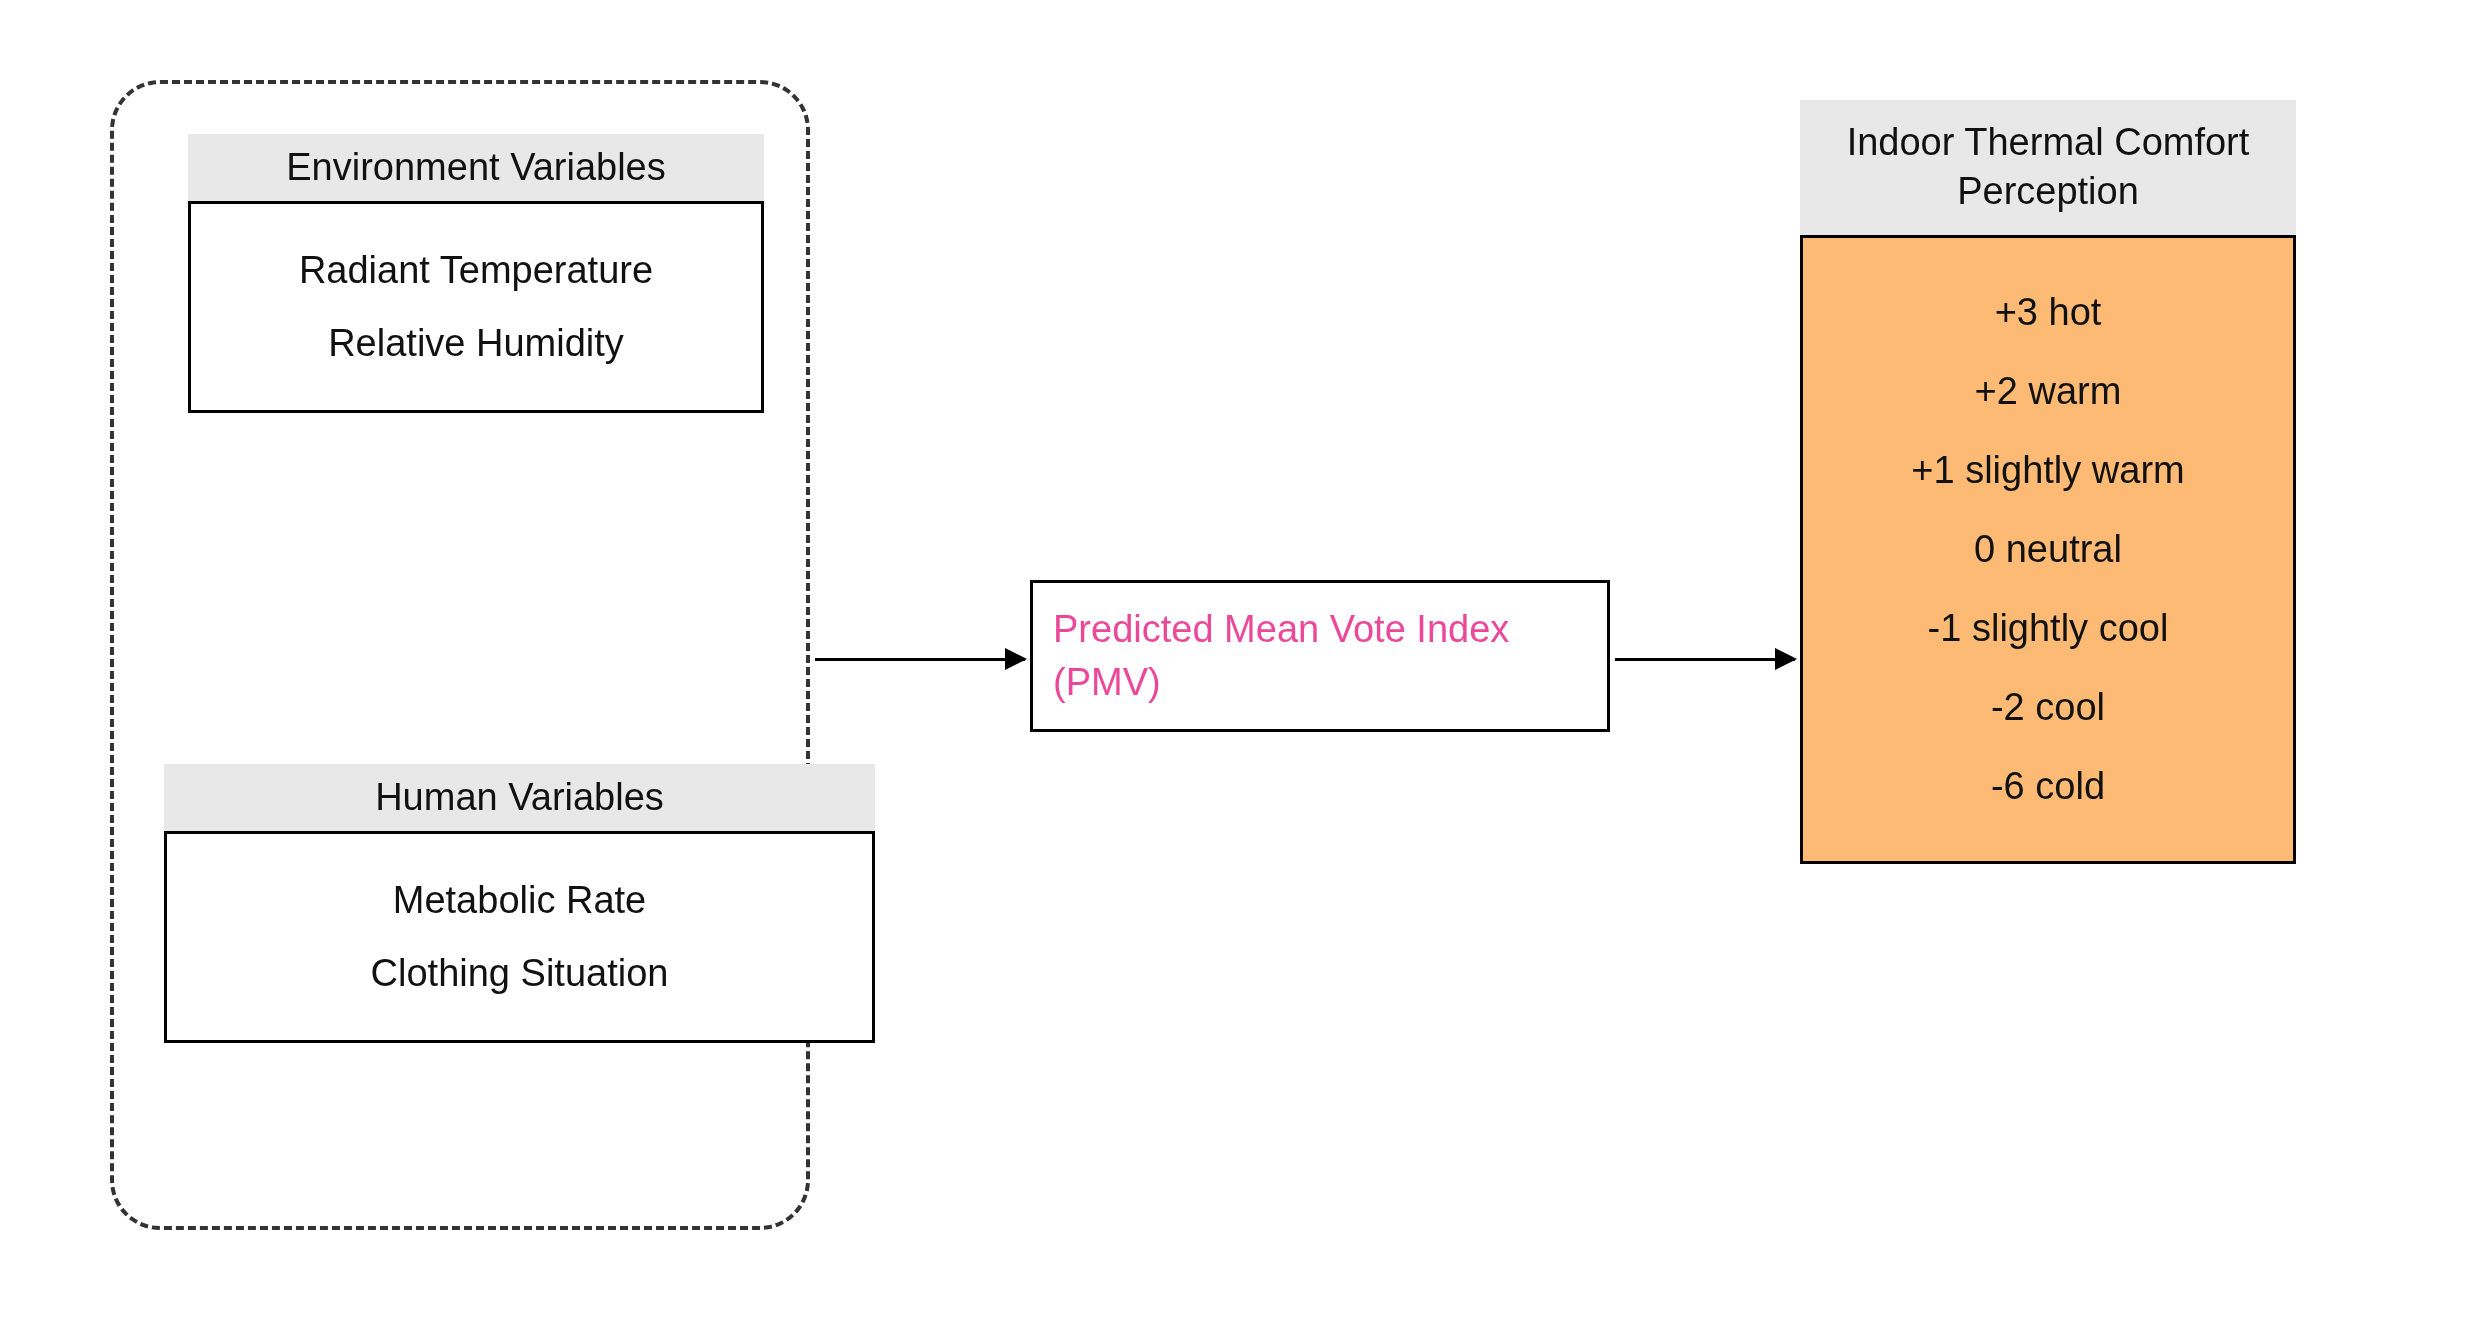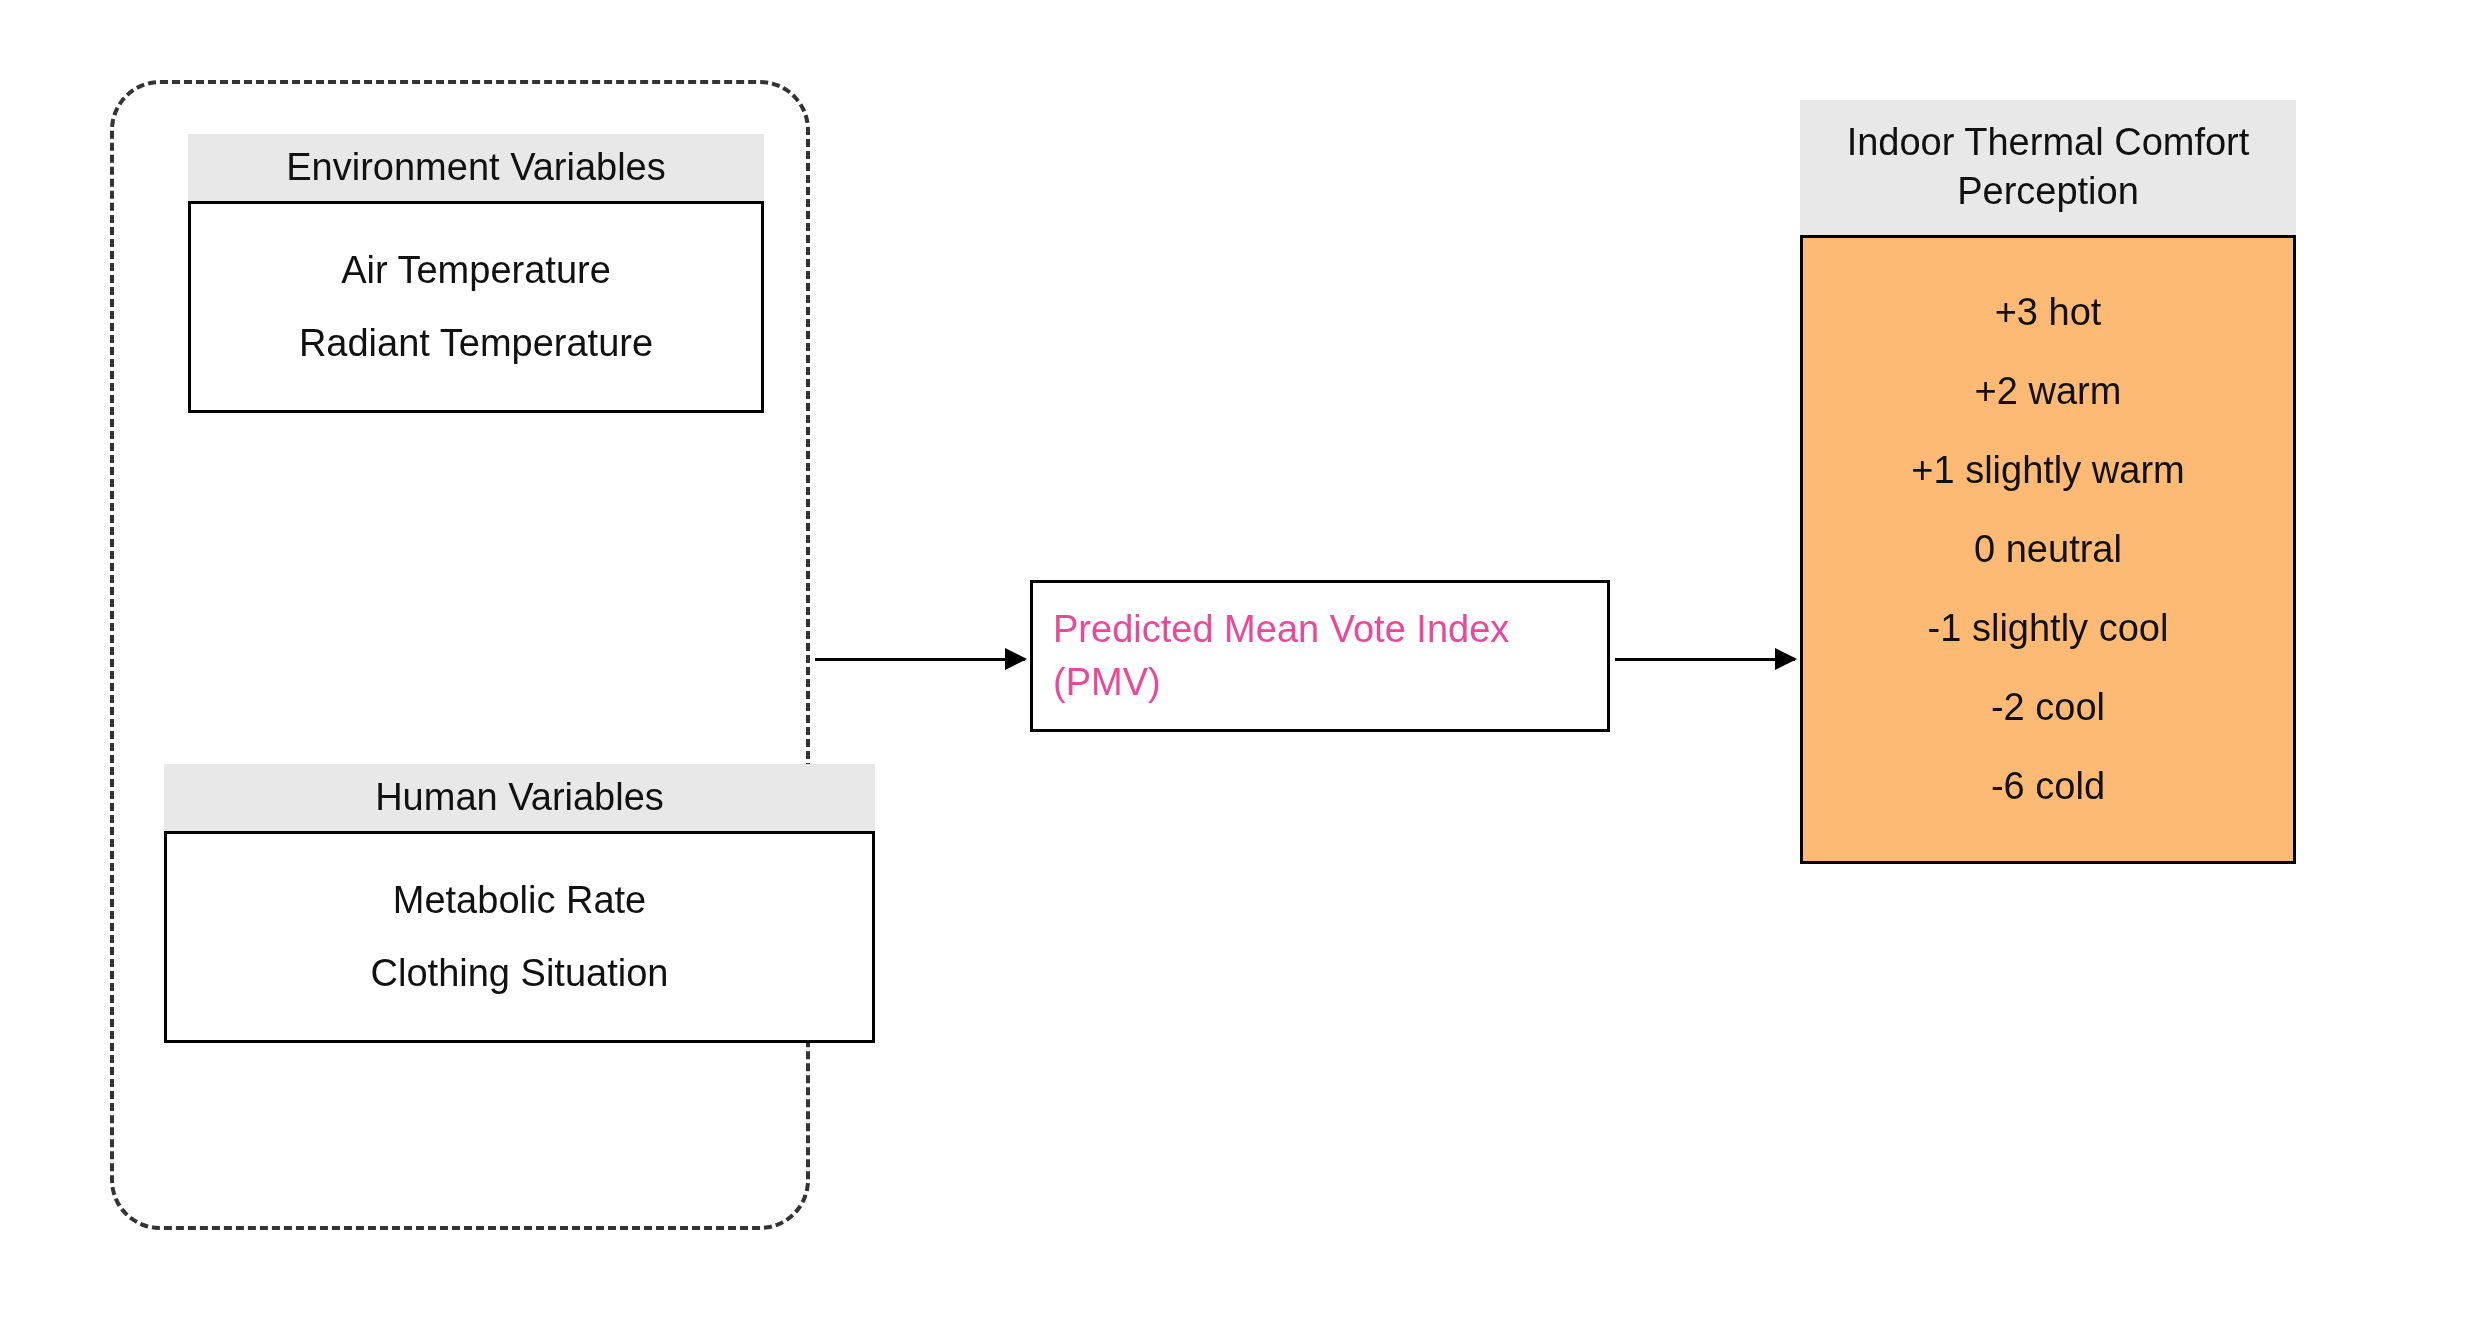--- a/index.html
+++ b/index.html
@@ -134,22 +134,22 @@
 </head>
 <body>
 
 <div class="container">
 
   <div class="dashed-box">
 
     <div class="env-section">
       <div class="section-header">Environment Variables</div>
       <div class="section-box item-list">
-        <div class="item">Air Temperature</div>
         <div class="item">Radiant Temperature</div>
+        <div class="item">Relative Humidity</div>
       </div>
     </div>
 
     <div class="human-section">
       <div class="section-header">Human Variables</div>
       <div class="section-box item-list">
         <div class="item">Metabolic Rate</div>
         <div class="item">Clothing Situation</div>
       </div>
     </div>

